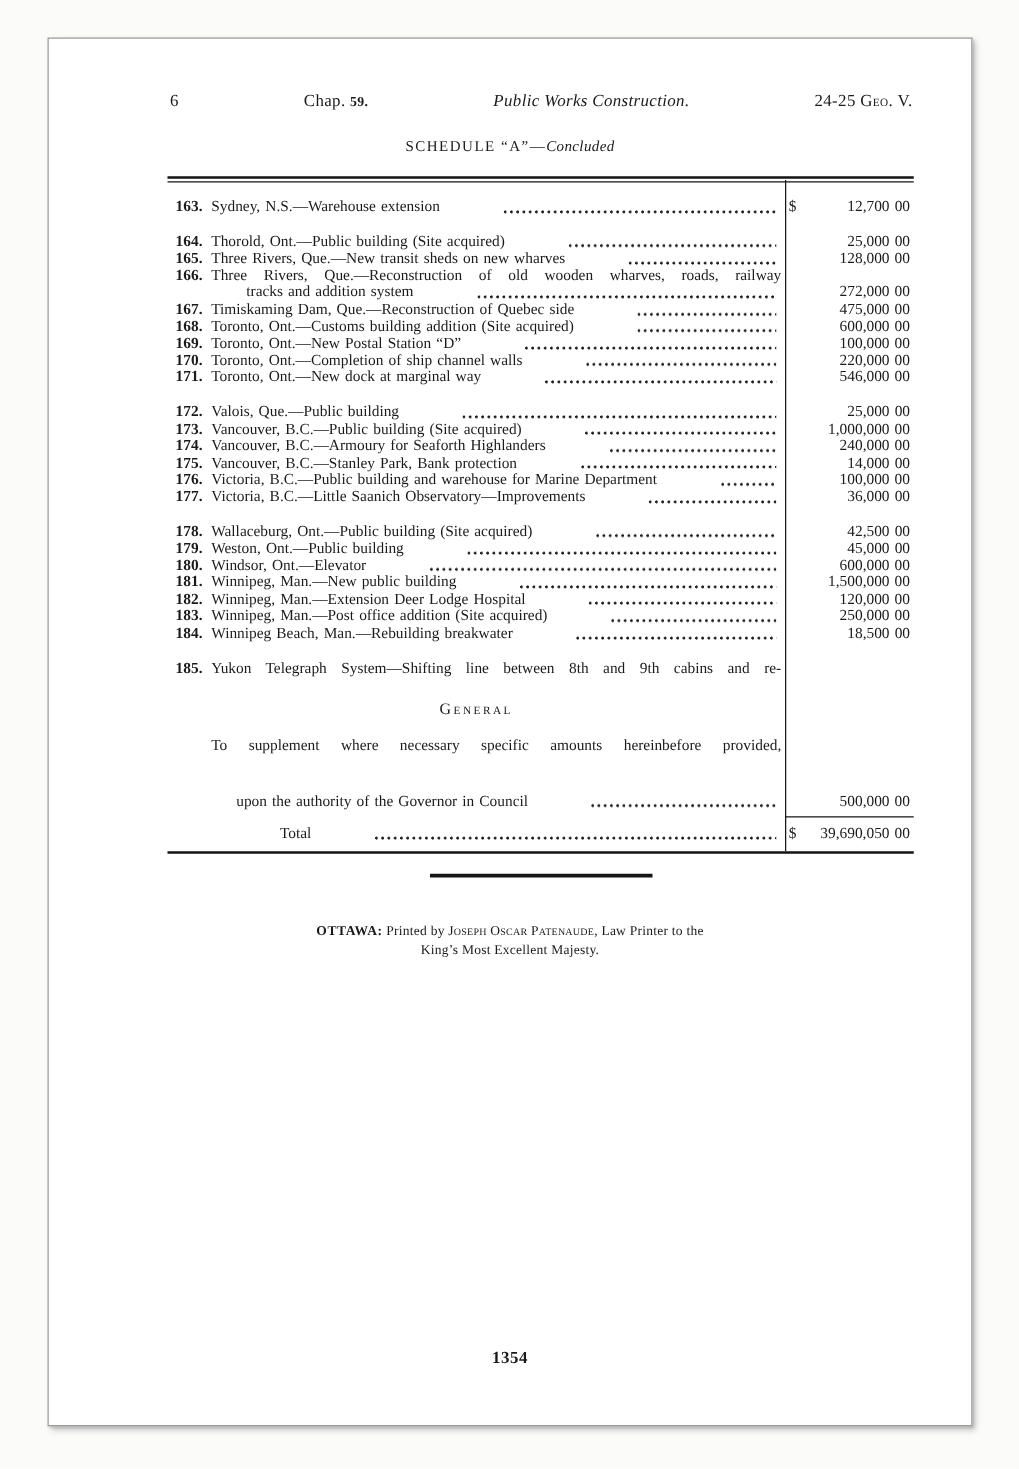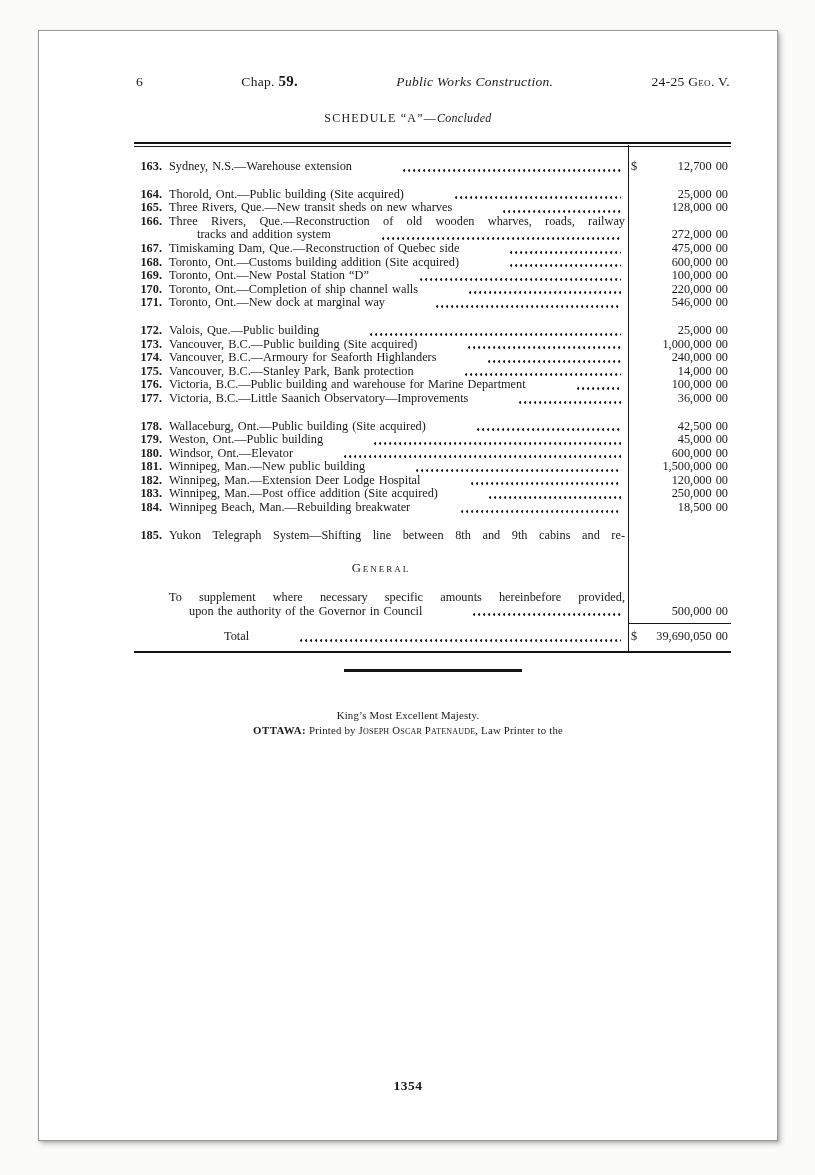--- a/index.html
+++ b/index.html
@@ -19,21 +19,21 @@
     box-shadow:3px 3px 5px rgba(0,0,0,.22), 1px 1px 2px rgba(0,0,0,.15);
     box-sizing:border-box;
     overflow:hidden;
   }
   
   .running-head{
     display:flex;justify-content:space-between;align-items:baseline;
     margin:42px 47px 0 97px;
     font-size:13.5px;letter-spacing:.3px;white-space:nowrap;
   }
-  .chap-num{font-weight:bold;font-size:15px;}
+  .chap-num{font-weight:bold;font-size:11px;}
   .run-title{font-style:italic;}
   .sc{font-variant:small-caps;}
   
   .sched-title{
     text-align:center;margin-top:21px;font-size:12px;white-space:nowrap;
   }
   .sched-title .main{letter-spacing:1.2px;}
   .sched-title .emph{font-style:italic;letter-spacing:.3px;}
   
   .sched-table{
@@ -46,21 +46,21 @@
   .rule-top{height:2px;border-top:2px solid #151515;border-bottom:1px solid #151515;}
   .rule-bottom{border-top:2px solid #131313;margin-top:7px;height:0;}
   .tbody{padding-top:13px;}
   .group{margin-bottom:14px;}
   .row{display:flex;align-items:baseline;line-height:13.6px;}
   .num{flex:none;width:28px;text-align:right;font-weight:bold;}
   .numgap{flex:none;width:7px;}
   .desc-area{flex:1;min-width:0;display:flex;align-items:baseline;padding-right:3px;gap:48px;}
   .desc{white-space:nowrap;}
   .desc.cont{padding-left:28px;}
-  .desc.cont2{padding-left:20px;}
+  .desc.cont2{padding-left:20px;margin-top:31px;}
   .desc-area.fill .desc{
     flex:1;white-space:normal;
     text-align:justify;text-align-last:justify;
     word-spacing:2px;
   }
   .leader{
     flex:1;min-width:8px;height:3px;align-self:flex-end;
     margin:0 4px 2px 3px;
     background-image:radial-gradient(circle at 1.2px 1.5px, #1c1c1c 1px, rgba(0,0,0,0) 1.35px);
     background-size:5px 3px;background-repeat:repeat-x;background-position:0 100%;
@@ -452,18 +452,18 @@
         <span class="amt">39,690,050 00</span>
       </span>
     </div>
 
     <div class="rule-bottom"></div>
   </div>
 
   <div class="end-rule"></div>
 
   <div class="imprint">
+    <div><span class="ottawa">OTTAWA:</span><span> Printed by </span><span class="sc">Joseph Oscar Patenaude</span><span>, Law Printer to the</span></div>
     <div>King’s Most Excellent Majesty.</div>
-    <div><span class="ottawa">OTTAWA:</span><span> Printed by </span><span class="sc">Joseph Oscar Patenaude</span><span>, Law Printer to the</span></div>
   </div>
 
   <div class="folio">1354</div>
 </div>
 
 </body></html>

